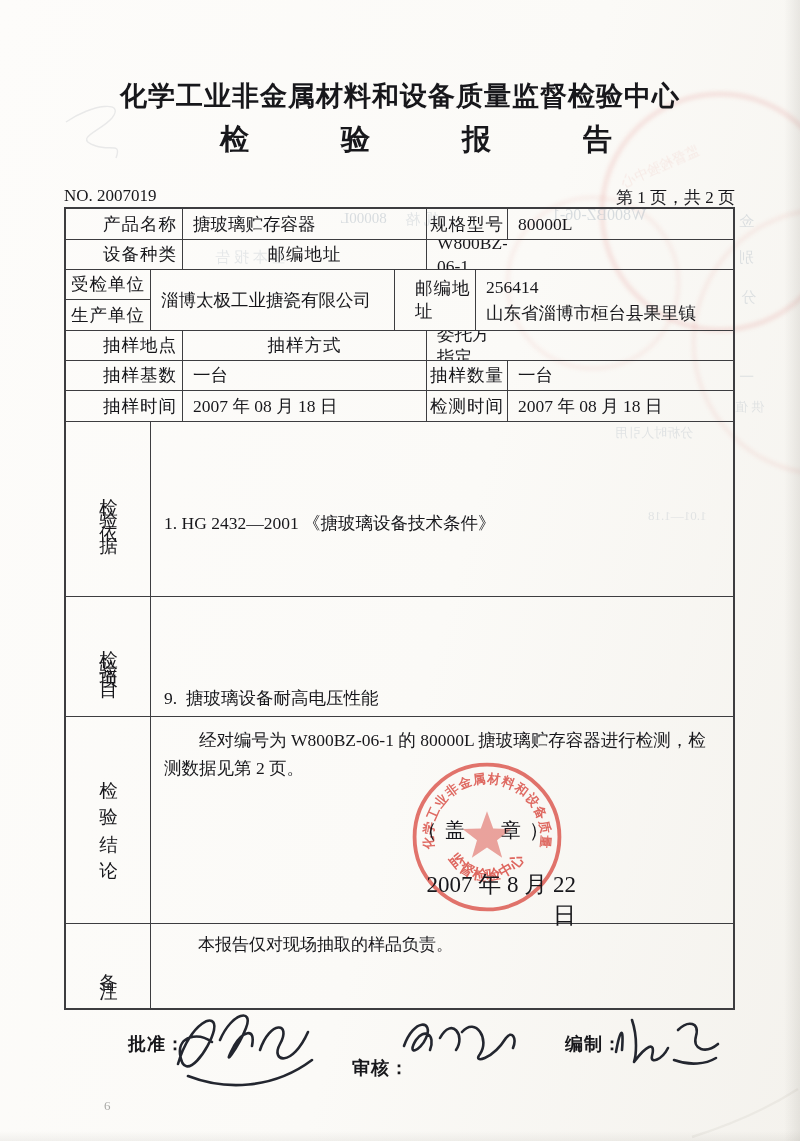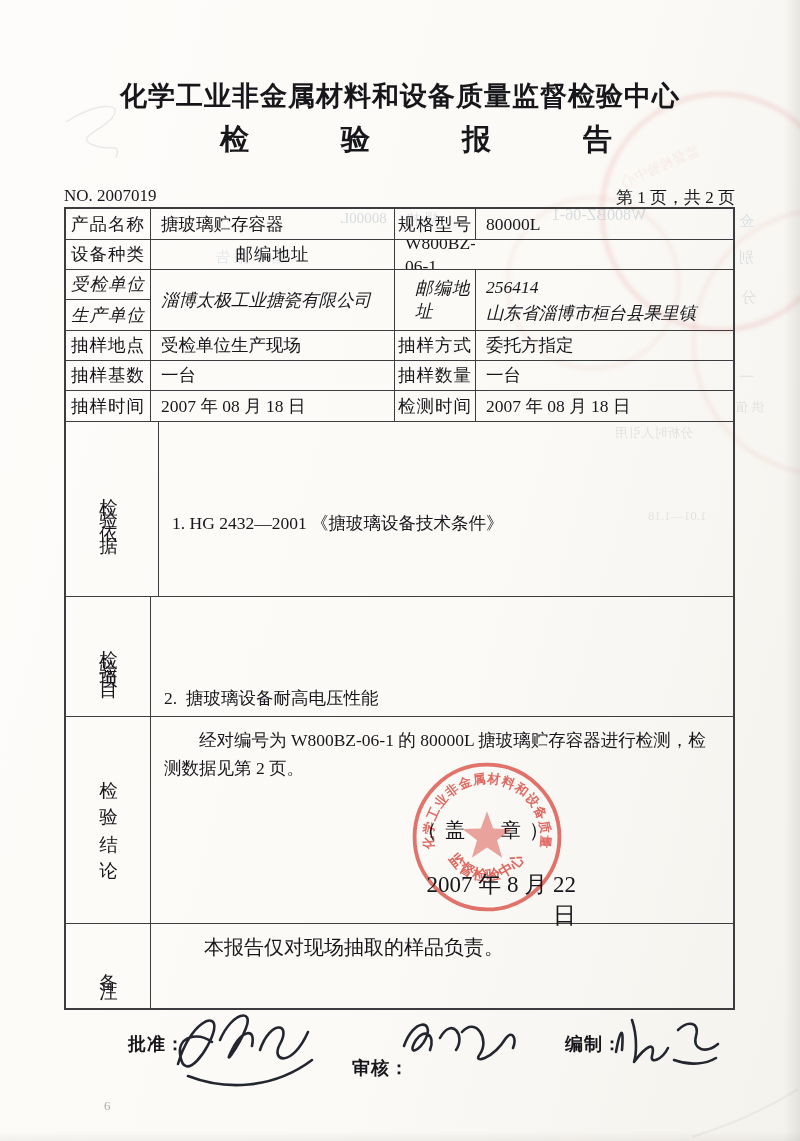--- a/index.html
+++ b/index.html
@@ -21,23 +21,23 @@
     font-family:"Liberation Sans","DejaVu Sans",sans-serif;font-weight:700;
     font-size:29px;letter-spacing:92px;text-indent:92px;white-space:nowrap;}
   .meta{position:absolute;top:186px;left:64px;width:671px;display:flex;
     justify-content:space-between;font-size:17px;}
 
   
   .info-table{position:absolute;top:207px;left:64px;width:671px;
     border:2px solid #3d3d40;box-sizing:border-box;}
   .trow{display:grid;border-top:1.5px solid #3d3d40;box-sizing:border-box;}
   .trow.first{border-top:none;}
-  .cols4{grid-template-columns:84px 244px 81px 1fr;}
+  .cols4{grid-template-columns:84px 244px 81px 1fr;padding-left:32px;}
   .cols2{grid-template-columns:84px 1fr;}
-  .dual{grid-template-columns:84px 244px 81px 1fr;grid-template-rows:30px 30px;font-style:italic;}
+  .dual{grid-template-columns:84px 244px 81px 1fr;grid-template-rows:30px 30px;}
   .h30{height:30px}.h31{height:31px}
   .cell{border-left:1.5px solid #3d3d40;box-sizing:border-box;display:flex;
     align-items:center;font-size:17.5px;line-height:1.3;overflow:hidden;}
   .cell.nol{border-left:none;}
   .cell.lab{justify-content:center;letter-spacing:1px;}
   .cell.val{padding:1px 10px;}
   .subdiv{border-bottom:1.5px solid #3d3d40;}
   .span2{grid-row:1/3;padding-left:20px;}
   .pre{white-space:pre-line;line-height:1.5;}
 
@@ -46,21 +46,21 @@
   .ls-basis{letter-spacing:13px;}
   .ls-items{letter-spacing:11px;}
   .ls-conc{letter-spacing:27px;}
   .ls-rem{letter-spacing:7px;}
   .hbasis{height:175px}.hitems{height:120px}.hconc{height:207px}.hrem{height:85px}
 
   .sec-content{display:block;position:relative;}
   .basis-lines{padding:27px 4px 0 13px;font-size:17.5px;line-height:1.7;white-space:pre-wrap;}
   .items-lines{padding:22px 4px 0 13px;font-size:17.5px;line-height:1.82;white-space:pre-wrap;}
   .conc-text{padding:9px 16px 0 13px;font-size:17.5px;line-height:1.62;text-indent:2em;}
-  .rem-text{padding:8px 32px 0 13px;font-size:20px;line-height:1.5;text-indent:2em;}
+  .rem-text{padding:8px 32px 0 13px;font-size:17px;line-height:1.5;text-indent:2em;}
 
   
   .stamp{position:absolute;left:404px;top:756px;width:166px;height:162px;opacity:.88;}
   .seal-note{position:absolute;left:398px;top:817px;width:178px;text-align:center;
     font-size:20px;letter-spacing:8px;z-index:5;}
   .conc-date{position:absolute;left:398px;top:869px;width:178px;text-align:right;
     font-size:23px;z-index:5;}
 
   
   .sig-label{position:absolute;font-size:18px;font-weight:600;letter-spacing:1px;}
@@ -133,21 +133,20 @@
       <div class="cell lab nol subdiv">受检单位</div>
       <div class="cell val span2" style="grid-column:2;">淄博太极工业搪瓷有限公司</div>
       <div class="cell lab span2" style="grid-column:3;">邮编地址</div>
       <div class="cell val pre span2" style="grid-column:4;">256414
 山东省淄博市桓台县果里镇</div>
       <div class="cell lab nol" style="grid-column:1;grid-row:2;">生产单位</div>
     </div>
 
     <div class="trow cols4 h30">
       <div class="cell lab nol">抽样地点</div>
-      <div class="cell val">受检单位生产现场</div>
       <div class="cell lab">抽样方式</div>
       <div class="cell val">委托方指定</div>
     </div>
 
     <div class="trow cols4 h30">
       <div class="cell lab nol">抽样基数</div>
       <div class="cell val">一台</div>
       <div class="cell lab">抽样数量</div>
       <div class="cell val">一台</div>
     </div>
@@ -156,38 +155,38 @@
       <div class="cell lab nol">抽样时间</div>
       <div class="cell val">2007 年 08 月 18 日</div>
       <div class="cell lab">检测时间</div>
       <div class="cell val">2007 年 08 月 18 日</div>
     </div>
 
     <div class="trow cols2 hbasis">
       <div class="cell nol vcell">
         <span class="vtxt ls-basis">检验依据</span>
       </div>
-      <div class="cell sec-content" style="align-items:flex-start;margin-left:8px;">
+      <div class="cell sec-content" style="align-items:flex-start;">
         <div class="basis-lines">
           <div>1. HG 2432—2001 《搪玻璃设备技术条件》</div>
           
           
           
           
         </div>
       </div>
     </div>
 
     <div class="trow cols2 hitems">
       <div class="cell nol vcell">
         <span class="vtxt ls-items">检验项目</span>
       </div>
       <div class="cell sec-content" style="align-items:flex-start;">
         <div class="items-lines">
-          <div>2.  搪玻璃设备耐高电压性能</div>
+          <div>9.  搪玻璃设备耐高电压性能</div>
           
           
           
         </div>
       </div>
     </div>
 
     <div class="trow cols2 hconc">
       <div class="cell nol vcell">
         <span class="vtxt ls-conc">检验结论</span>

